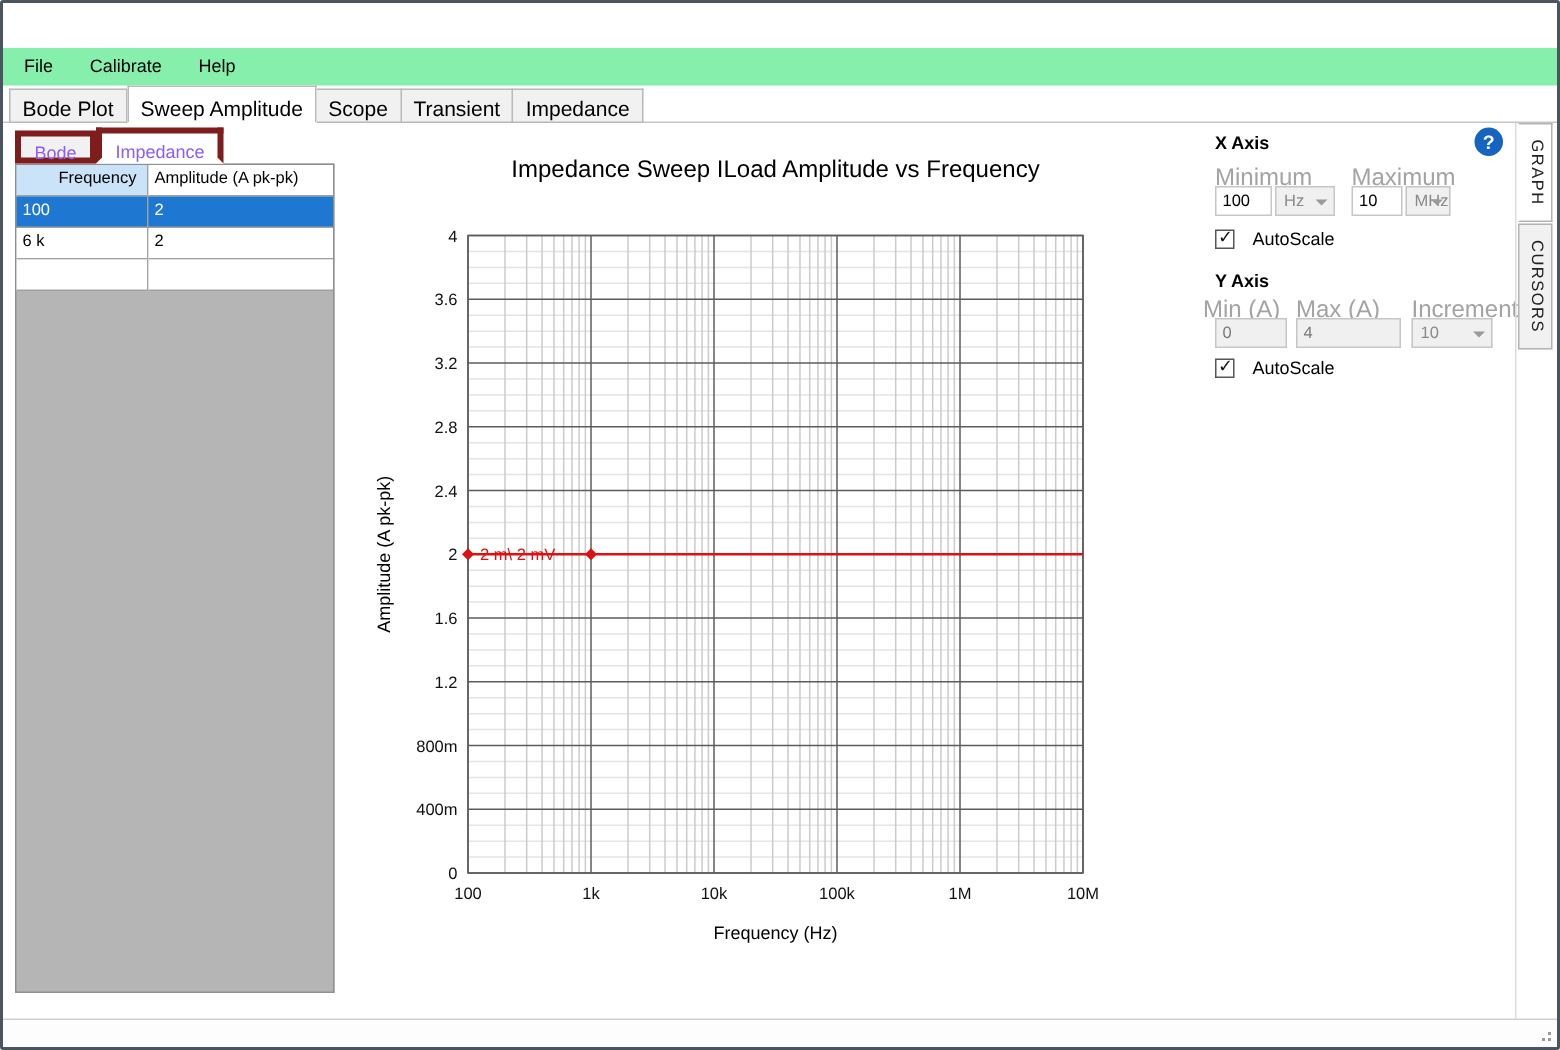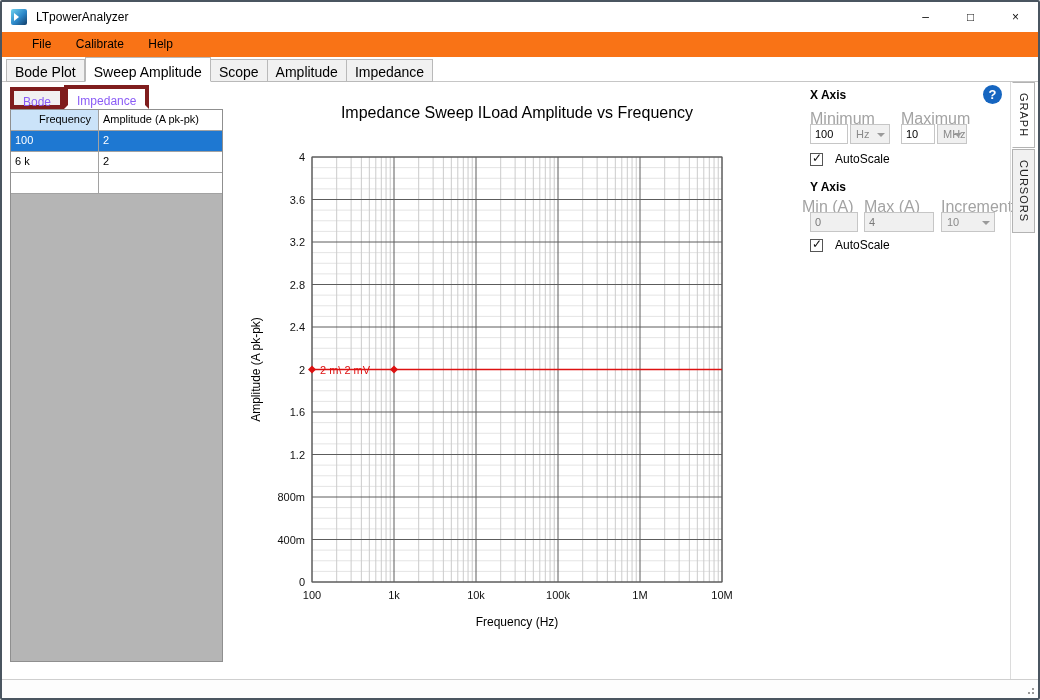--- a/index.html
+++ b/index.html
@@ -12,21 +12,21 @@
   .app-icon { position:absolute; left:9px; top:7px; width:16px; height:16px;
               background:linear-gradient(135deg,#6fd2ee 0%, #2b86c8 55%, #123c66 100%);
               border-radius:2px; }
   .app-icon::after { content:""; position:absolute; left:3px; top:4px; width:0; height:0;
               border-left:5px solid #ffffff; border-top:4px solid transparent; border-bottom:4px solid transparent; }
   .wtitle { position:absolute; left:34px; top:0; line-height:30px; font-size:12px; color:#000; }
   .win-controls { position:absolute; right:0; top:0; height:30px; display:flex; }
   .win-btn { width:45px; height:30px; text-align:center; line-height:30px; font-size:12px; color:#111; }
 
   
-  .menubar { position:absolute; top:30px; left:0; width:100%; height:25px; background:#f97316; padding-left:20px; }
+  .menubar { position:absolute; top:30px; left:0; width:100%; height:25px; background:#86efac; padding-left:4px; }
   .menu-item { display:inline-block; padding:5px 10px; font-size:12px; color:#000; }
 
   
   .tab-baseline { position:absolute; top:79px; left:0; width:1036px; border-top:1px solid #c6c6c6; z-index:0; }
   .main-tabs { position:absolute; top:57px; left:4px; z-index:1; }
   .mtab { display:inline-block; padding:4px 8px 4px 8px; font-size:14px; color:#000;
           background:#f1f1f1; border:1px solid #b9b9b9; border-left-width:0; height:23px; vertical-align:bottom; }
   .mtab:first-child { border-left-width:1px; }
   .mtab.active { background:#fff; border-bottom-color:#fff; height:25px; margin-top:-2px; padding-top:6px;
           border-left-width:1px; position:relative; z-index:2; }
@@ -81,39 +81,30 @@
                border-top:1px solid #cfcfcf; font-size:12px; color:#000; padding:2px 6px;
                white-space:pre; overflow:hidden; }
   .grip { position:absolute; right:4px; bottom:4px; width:2px; height:2px; background:#9a9a9a;
           box-shadow:-4px 0 #9a9a9a, 0 -4px #9a9a9a; }
 </style>
 </head>
 <body>
 
 <div class="window">
 
-  <div class="titlebar">
-    <span class="app-icon"></span>
-    <span class="wtitle">LTpowerAnalyzer</span>
-    <div class="win-controls">
-      <div class="win-btn">–</div>
-      <div class="win-btn">□</div>
-      <div class="win-btn">×</div>
-    </div>
-  </div>
 
   <div class="menubar">
     <span class="menu-item">File</span>
     <span class="menu-item">Calibrate</span>
     <span class="menu-item">Help</span>
   </div>
 
   <div class="tab-baseline"></div>
   <div class="main-tabs">
-    <span class="mtab">Bode Plot</span><span class="mtab active">Sweep Amplitude</span><span class="mtab">Scope</span><span class="mtab">Amplitude</span><span class="mtab">Impedance</span>
+    <span class="mtab">Bode Plot</span><span class="mtab active">Sweep Amplitude</span><span class="mtab">Scope</span><span class="mtab">Transient</span><span class="mtab">Impedance</span>
   </div>
 
   <div class="sub-tabs">
     <span class="stab">Bode</span><span class="stab active">Impedance</span>
   </div>
 
   <div class="grid">
     <div class="grow ghead">
       <div class="gcell c1">Frequency</div>
       <div class="gcell c2">Amplitude (A pk-pk)</div>

